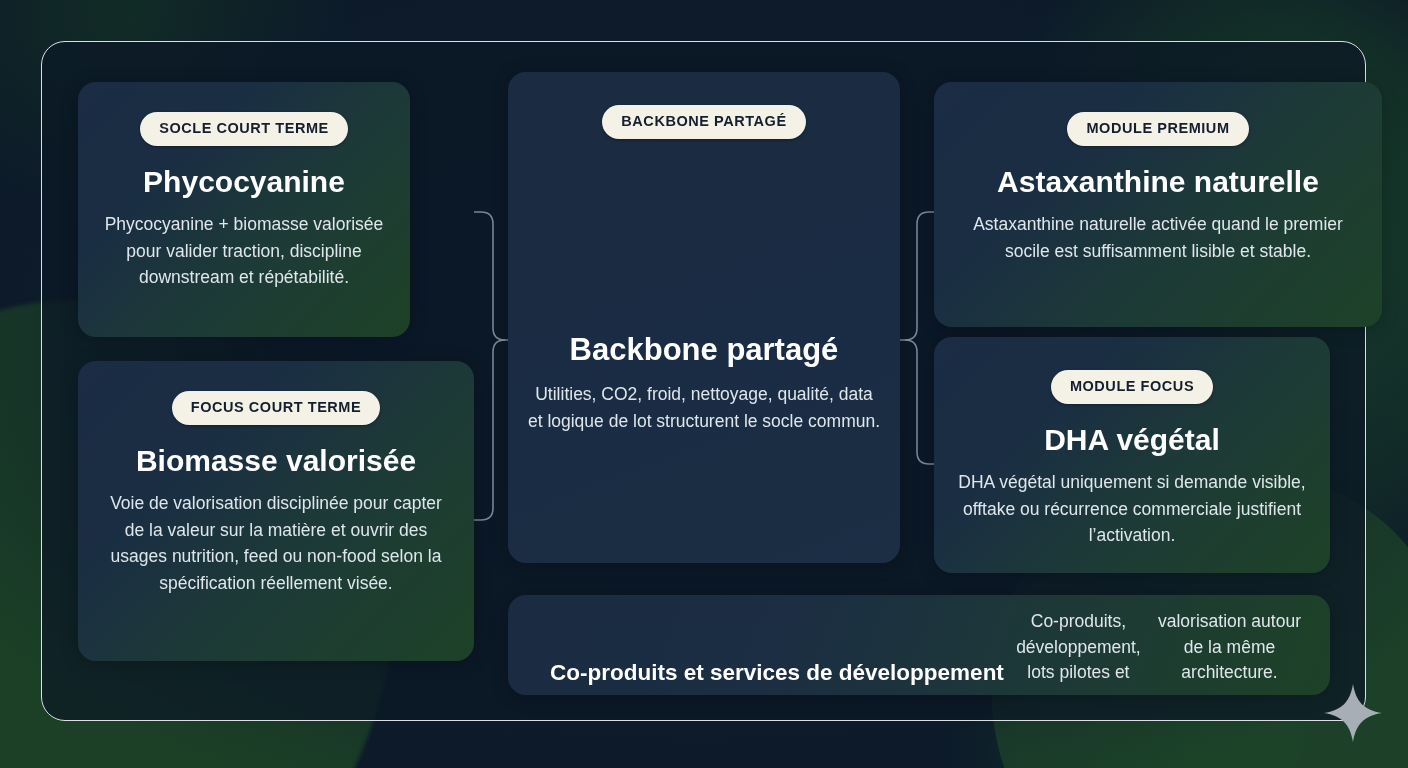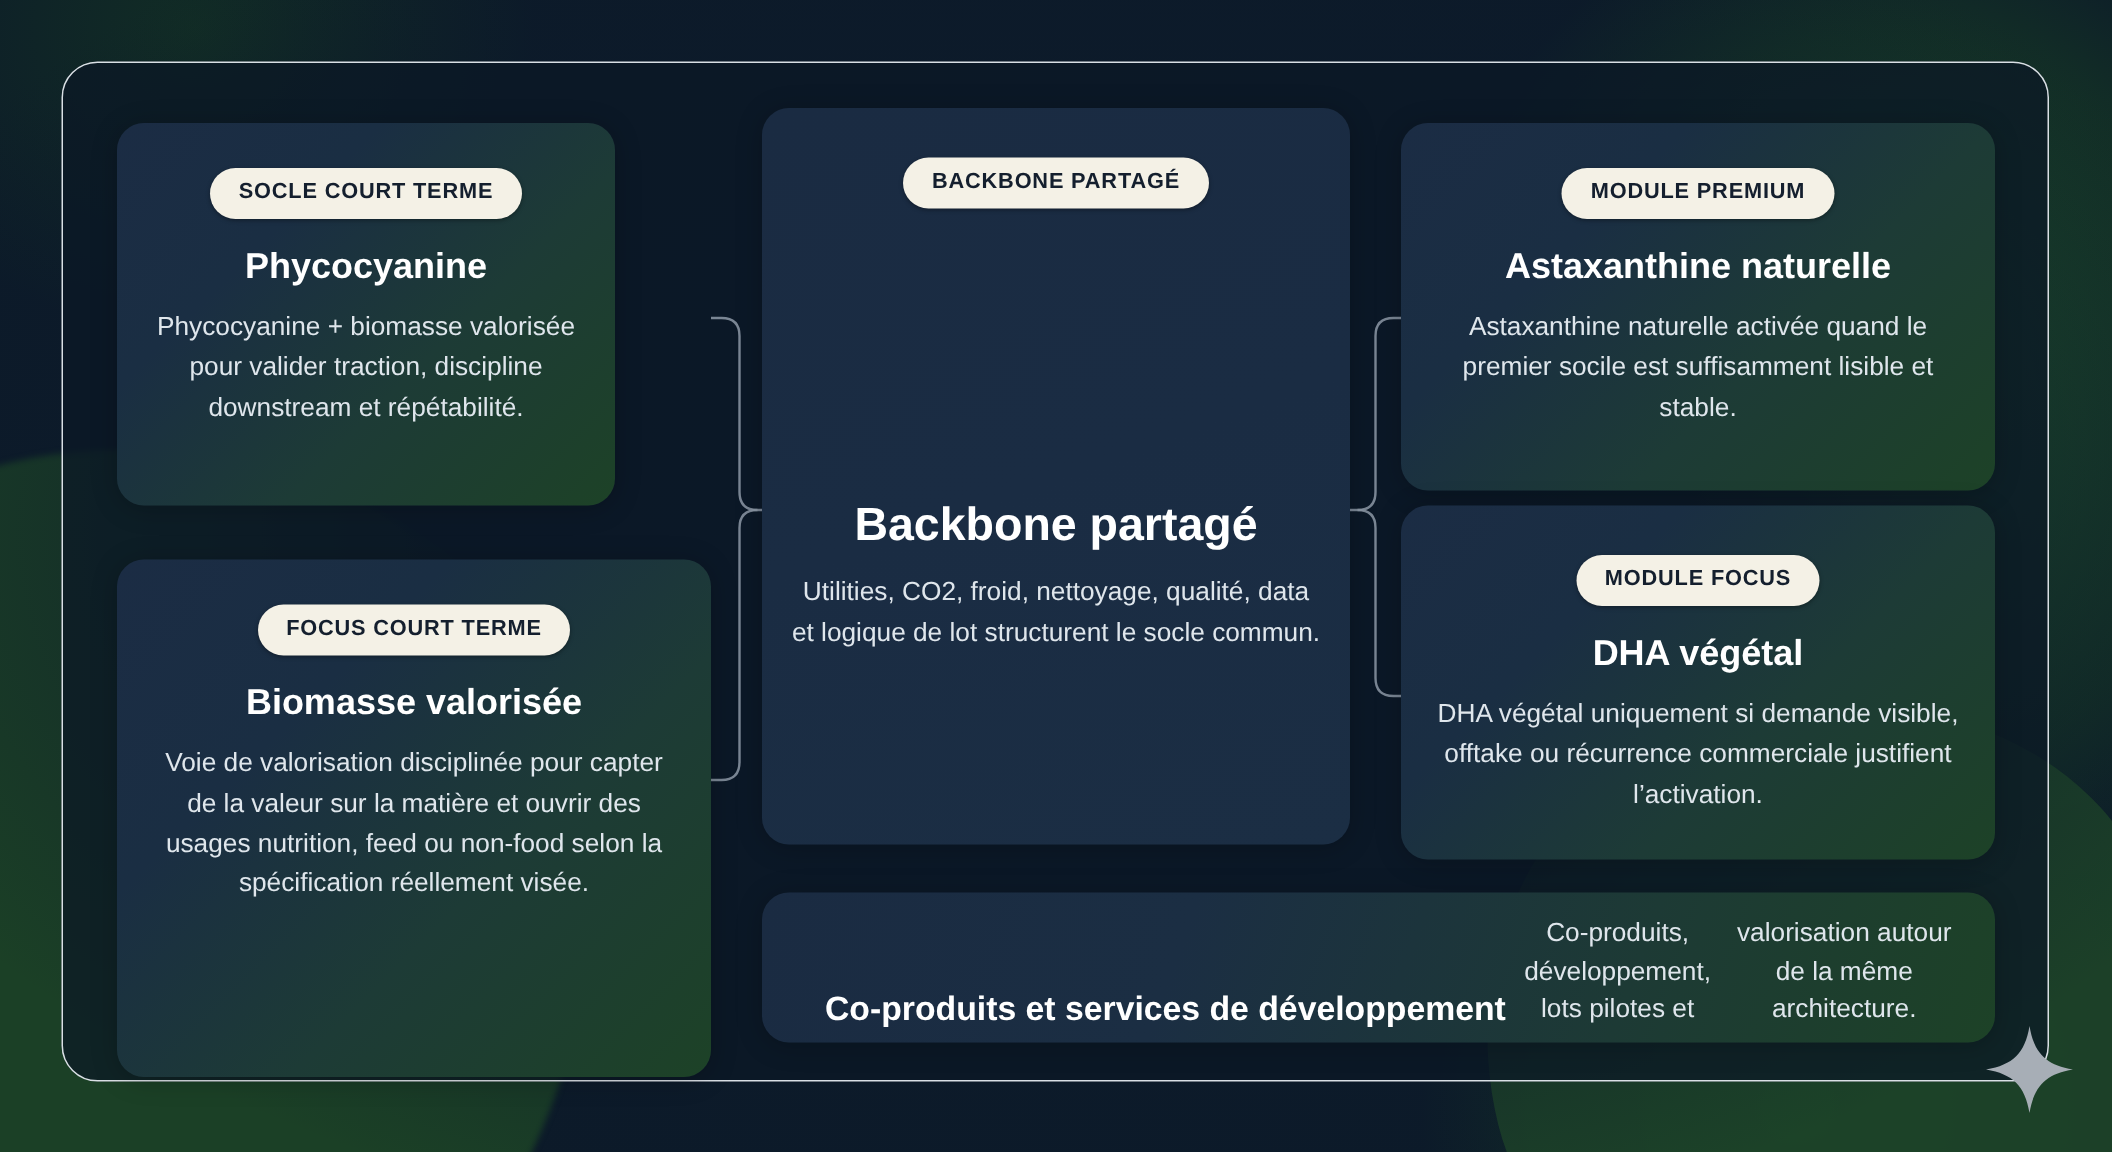--- a/index.html
+++ b/index.html
@@ -146,23 +146,23 @@
 
   
   .card.center {
     background: linear-gradient(160deg, #1a2b42 0%, #1a2c43 50%, #1b2e44 100%);
     justify-content: center;
   }
   .card.center .card-inner { padding: 0 18px; }
 
   
   #card-phyco    { left: 78px;  top: 82px;  width: 332px; height: 255px; }
-  #card-biomasse { left: 78px;  top: 373px; width: 396px; height: 345px; }
+  #card-biomasse { left: 78px;  top: 361px; width: 396px; height: 300px; }
   #card-center   { left: 508px; top: 72px;  width: 392px; height: 491px; }
-  #card-astax    { left: 934px; top: 82px;  width: 396px; height: 245px; }
+  #card-astax    { left: 934px; top: 82px;  width: 448px; height: 245px; }
   #card-dha      { left: 934px; top: 337px; width: 396px; height: 236px; }
   #card-voies    { left: 508px; top: 595px; width: 822px; height: 100px; }
 
   
   .badge {
     display: inline-flex;
     align-items: center;
     justify-content: center;
     background: #f4f1e6;
     color: #141f2e;
@@ -173,21 +173,21 @@
     padding: 9px 19px 10px;
     border-radius: 999px;
     white-space: nowrap;
     box-shadow: 0 1px 3px rgba(0,0,0,0.35);
   }
 
   
   .card-title {
     color: #ffffff;
     font-weight: bold;
-    font-size: 24px;
+    font-size: 30px;
     line-height: 1.12;
     text-align: center;
     margin: 19px 0 0;
     white-space: nowrap;
   }
   .card-desc {
     color: #dfe6ec;
     font-size: 17.5px;
     line-height: 1.52;
     text-align: center;

